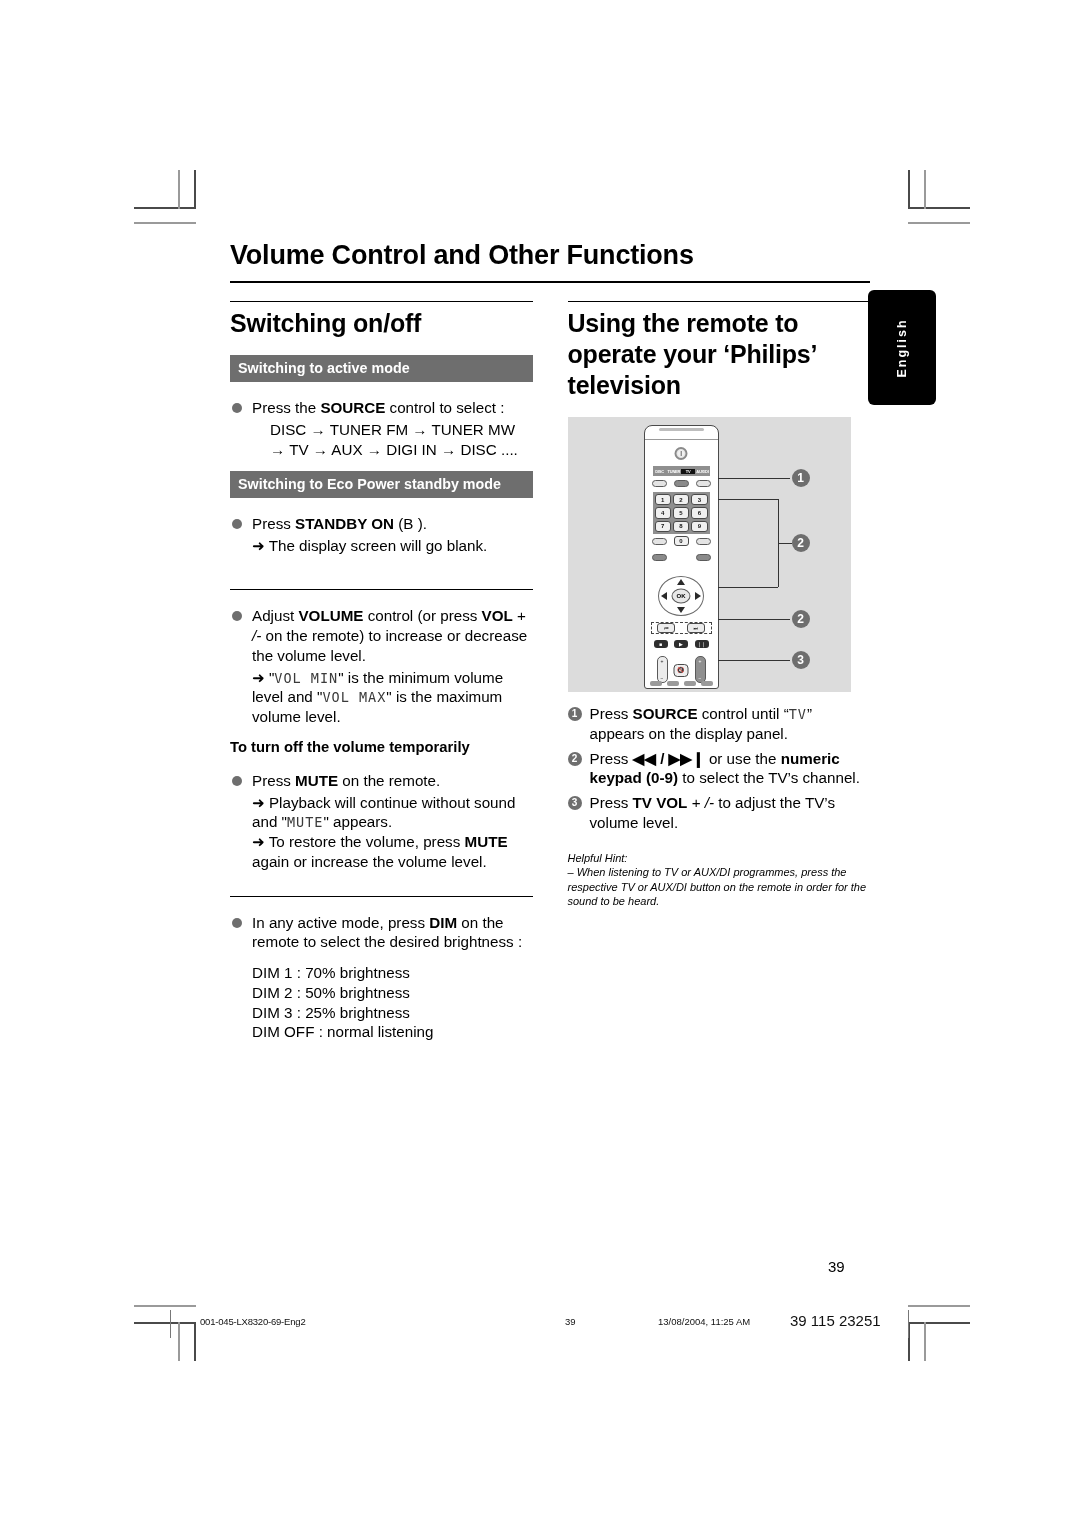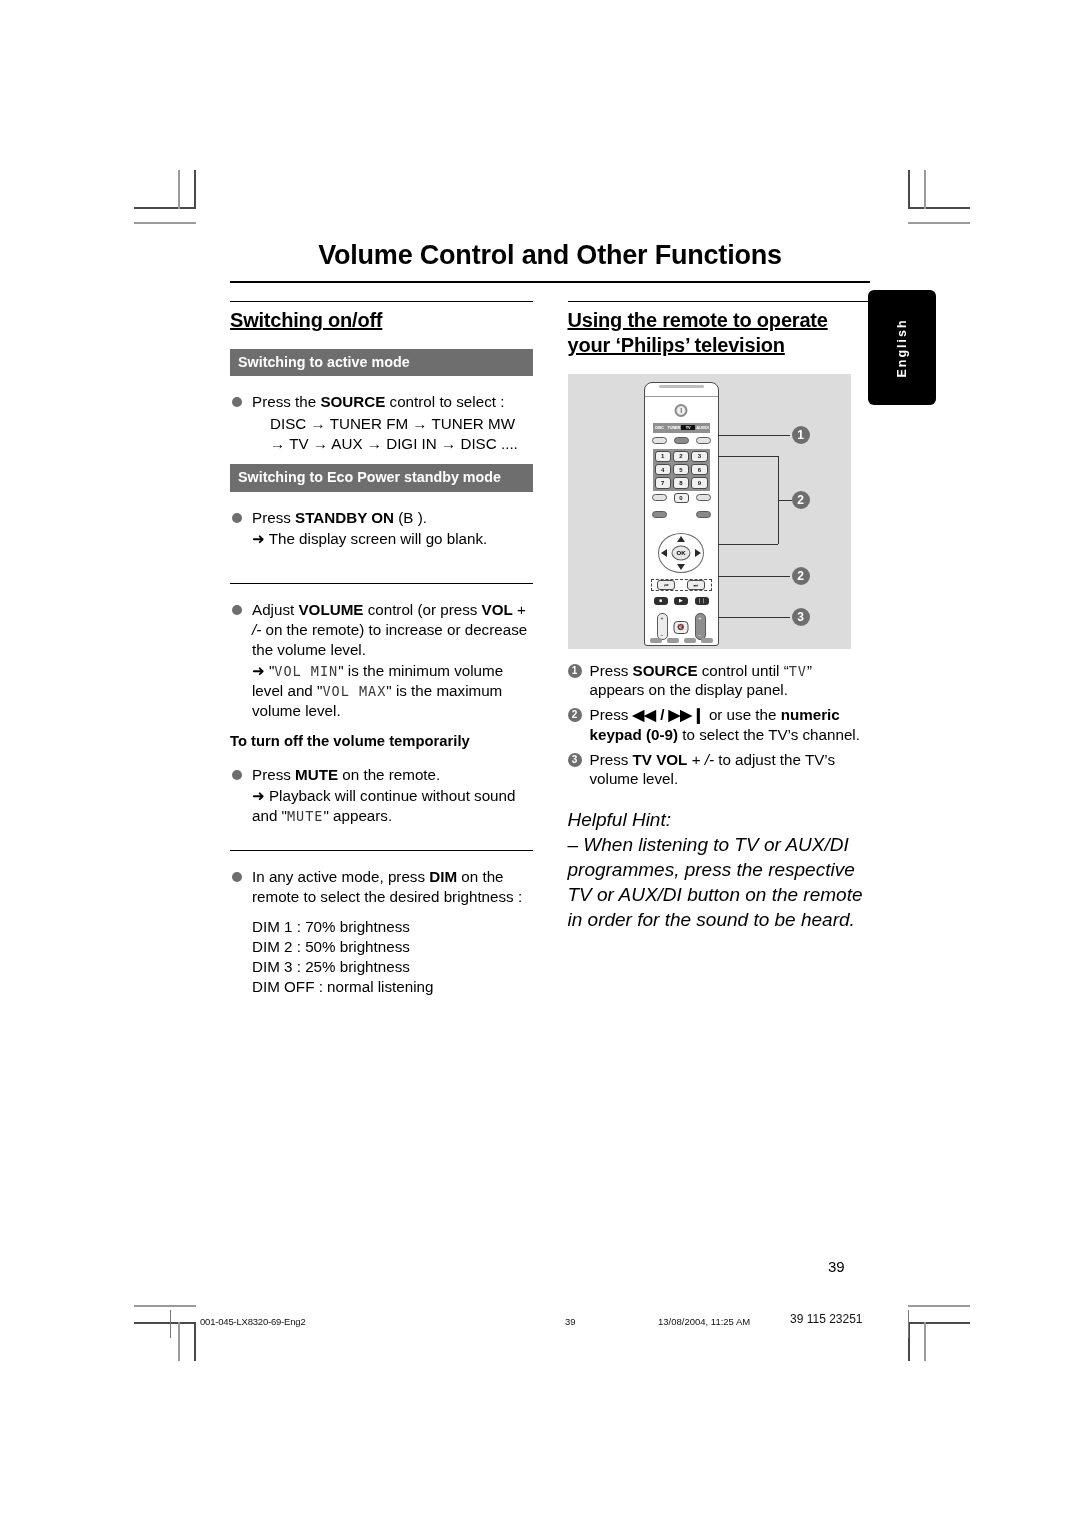--- a/index.html
+++ b/index.html
@@ -24,21 +24,21 @@
   .page {
     position: absolute;
     left: 230px;
     top: 240px;
     width: 640px;
   }
 
   .doc-title {
     font-size: 27px;
     font-weight: bold;
-    text-align: center;
+    text-align: left;
     letter-spacing: -0.2px;
     margin: 0 0 10px 0;
     font-family: "Liberation Sans", sans-serif;
   }
   .title-rule {
     border-top: 2.2px solid #000;
     margin-bottom: 18px;
   }
 
   .cols {
@@ -46,26 +46,25 @@
     gap: 35px;
   }
   .col { width: 303px; }
 
   .sec-rule {
     border-top: 1.4px solid #000;
     margin-bottom: 6px;
   }
 
   h2.sec-head {
-    font-size: 20px;
+    font-size: 25px;
     font-weight: bold;
     margin: 0 0 16px 0;
     line-height: 1.24;
     letter-spacing: -0.2px;
-    text-decoration: underline;
   }
 
   .graybar {
     background: #6e6e6e;
     color: #fff;
     font-weight: bold;
     font-size: 14.3px;
     padding: 4px 8px 5px 8px;
     line-height: 1.28;
     margin-bottom: 7px;
@@ -131,21 +130,21 @@
     background: #6e6e6e;
     color: #fff;
     font-size: 10px;
     font-weight: bold;
     line-height: 14px;
     text-align: center;
   }
 
   .hint {
     font-style: italic;
-    font-size: 19px;
+    font-size: 11px;
     line-height: 1.32;
     margin-top: 18px;
   }
 
   
   .lang-tab {
     position: absolute;
     left: 868px;
     top: 290px;
     width: 68px;
@@ -299,21 +298,21 @@
     left: 170px;
     top: 1310px;
     width: 740px;
     height: 30px;
     font-size: 9.5px;
     color: #111;
   }
   .footer .fleft { position:absolute; left:30px; top:6px; letter-spacing:-0.2px;}
   .footer .fmid  { position:absolute; left:395px; top:6px; }
   .footer .fdate { position:absolute; left:888px; top:6px; white-space:nowrap; }
-  .footer .fcode { position:absolute; left:985px; top:2px; font-size:12px; white-space:nowrap; }
+  .footer .fcode { position:absolute; left:985px; top:2px; font-size:15px; white-space:nowrap; }
   .pagenum { position:absolute; left:828px; top:1258px; font-size:15px; }
 </style>
 </head>
 <body>
 
 <div class="cmark" style="left:134px; top:207px; width:62px; height:2px;"></div>
 <div class="cmark" style="left:194px; top:170px; width:2px; height:39px;"></div>
 <div class="cmark light" style="left:178px; top:170px; width:2px; height:39px;"></div>
 <div class="cmark light" style="left:134px; top:222px; width:62px; height:2px;"></div>
 
@@ -379,20 +378,23 @@
       </p>
 
       <div class="subhead">To turn off the volume temporarily</div>
 
       <p class="bullet">
         <span class="dot"></span>
         <span>Press </span><b>MUTE</b><span> on the remote.</span>
       </p>
       <p class="plain">
         <span>➜ Playback will continue without sound and "</span><span class="lcd">MUTE</span><span>" appears.</span>
+      </p>
+      <p class="plain">
+        <span>➜ To restore the volume, press </span><b>MUTE</b><span> again or increase the volume level.</span>
       </p>
 
       <div class="spacer-md"></div>
 
       <div class="sec-rule"></div>
 
       <p class="bullet">
         <span class="dot"></span>
         <span>In any active mode, press </span><b>DIM</b><span> on the remote to select the desired brightness :</span>
       </p>

